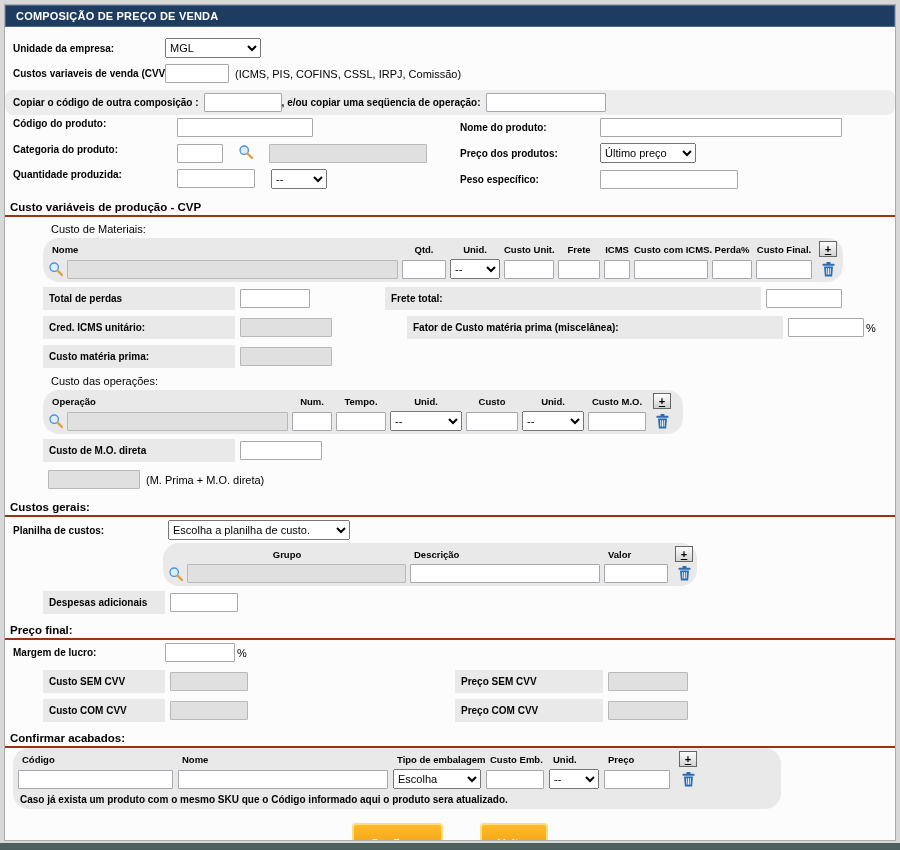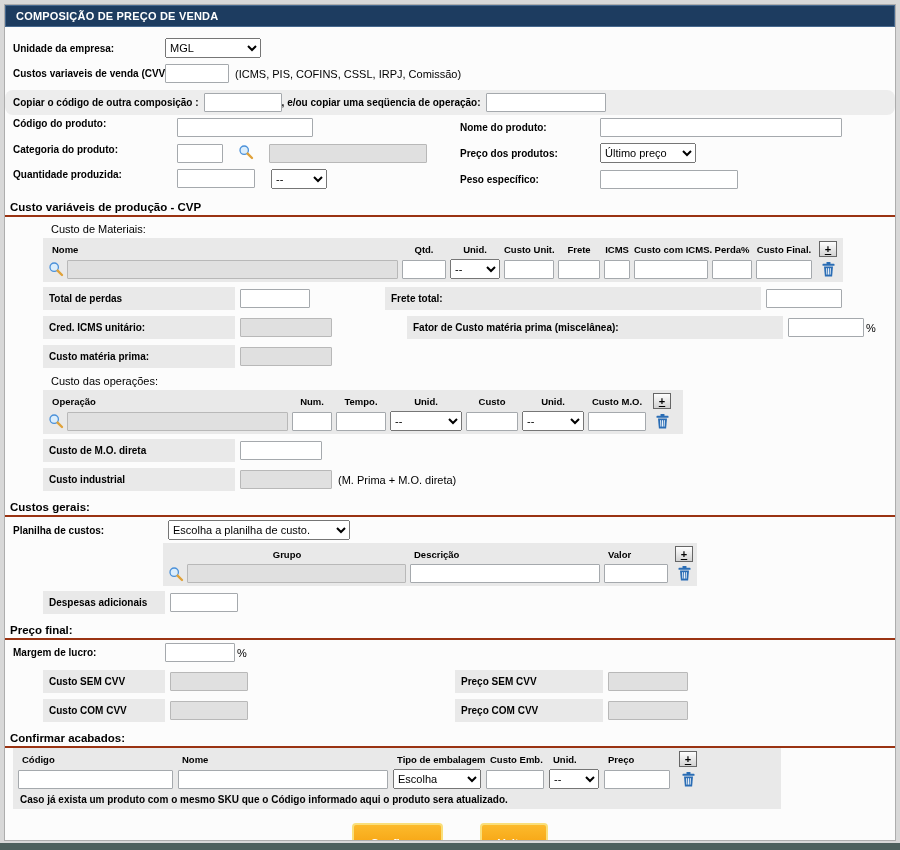--- a/index.html
+++ b/index.html
@@ -44,21 +44,21 @@
   .txt.ro, .txt:disabled { background: #e0e0e0; border-color: #b8b8b8; }
   .sel { height: 20px; font-size: 11px; font-family: inherit; }
   .hint { font-size: 11px; margin-left: 6px; white-space: nowrap; }
 
   .section-title {
     font-weight: bold; font-size: 11.5px;
     padding: 4px 5px 2px; border-bottom: 2px solid #9a3312; margin-top: 5px;
   }
   .sub-label { font-size: 11px; margin: 6px 1px 3px 46px; }
 
-  .tbl { background: #e9e9e9; padding: 3px 5px; margin-left: 38px; }
+  .tbl { background: #e9e9e9; padding: 3px 5px; margin-left: 38px; border-radius: 16px; }
   .mat { width: 800px; }
   .ops { width: 640px; }
   .ger { width: 534px; margin-left: 158px; }
   .prod { width: 768px; margin-left: 8px; }
 
   .grid { display: grid; gap: 2px 4px; align-items: center; }
   .mat-grid { grid-template-columns: 350px 44px 50px 50px 42px 26px 74px 40px 56px 24px; }
   .op-grid  { grid-template-columns: 240px 40px 50px 72px 52px 62px 58px 24px; }
   .ger-grid { grid-template-columns: 238px 190px 64px 24px; }
   .prod-grid { grid-template-columns: 155px 210px 88px 58px 50px 66px 26px 1fr; gap: 2px 5px; }
@@ -288,21 +288,20 @@
       </button>
     </div>
   </div>
 
   <div class="pair-row">
     <span class="glbl w164">Custo de M.O. direta</span>
     <input class="txt" style="width: 82px;">
   </div>
 
   <div class="pair-row">
-    <span class="glbl w164">Custo industrial</span>
     <input class="txt ro" disabled="" style="width: 92px;">
     <span class="hint">(M. Prima + M.O. direta)</span>
   </div>
 
   <div class="section-title">Custos gerais:</div>
 
   <div class="row">
     <span class="lbl" style="width:155px;flex:0 0 155px">Planilha de custos:</span>
     <select class="sel" style="width:182px">
       <option>Escolha a planilha de custo.</option>

